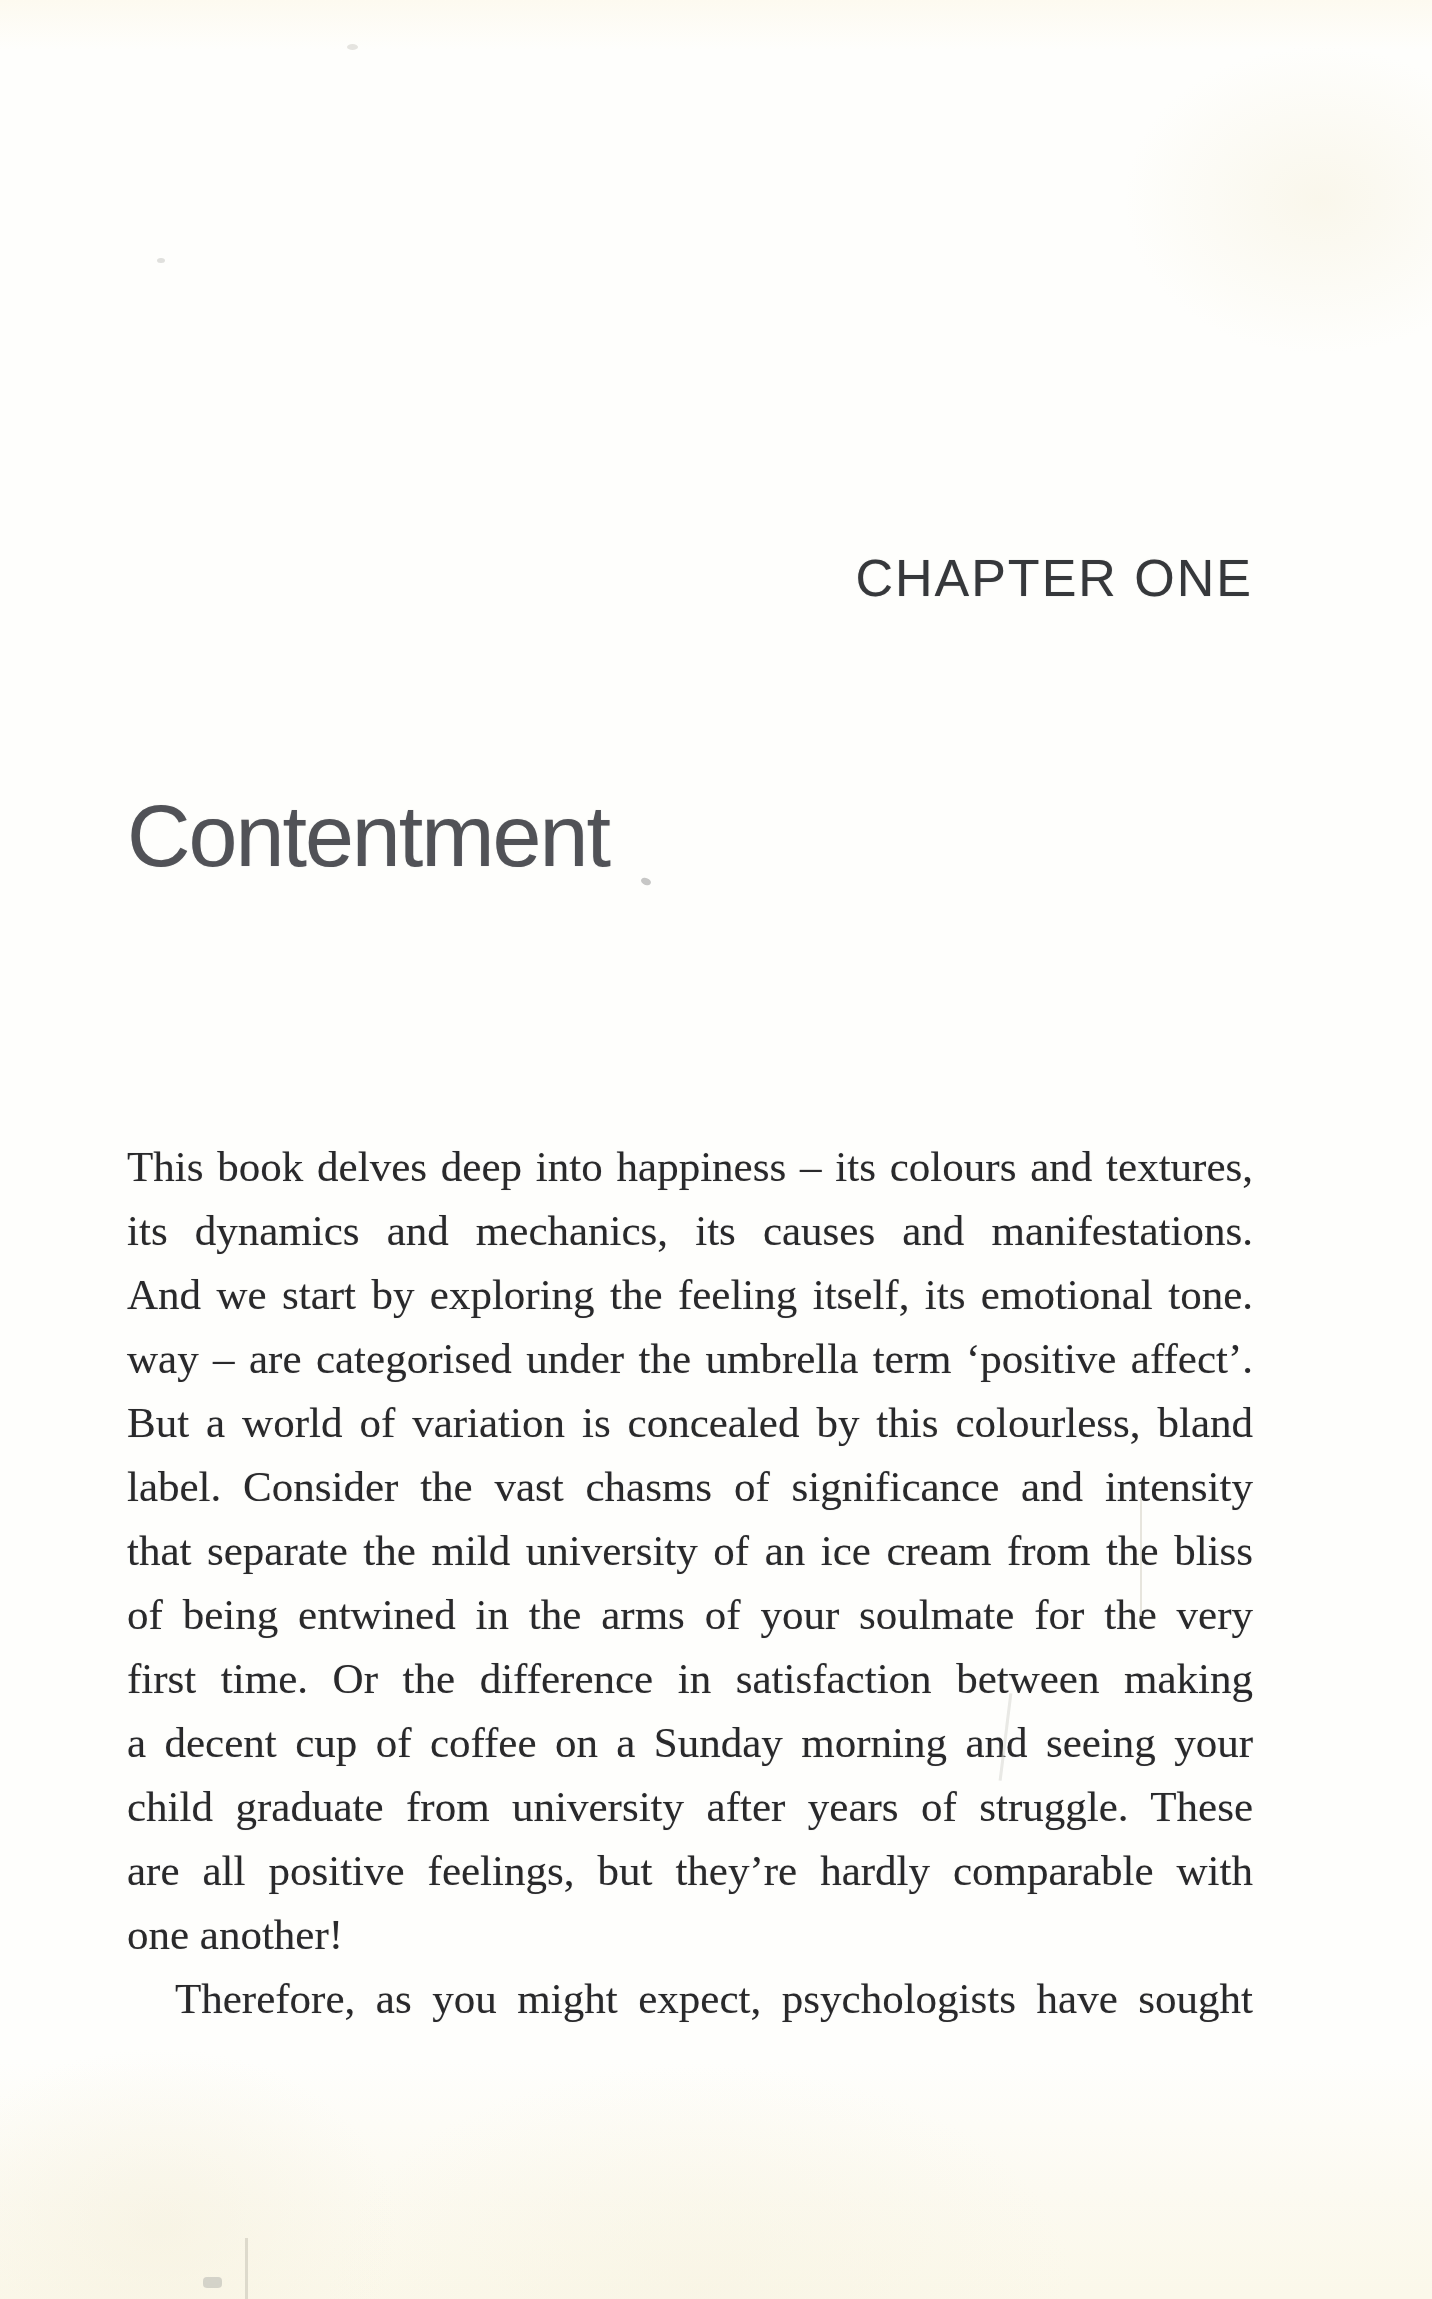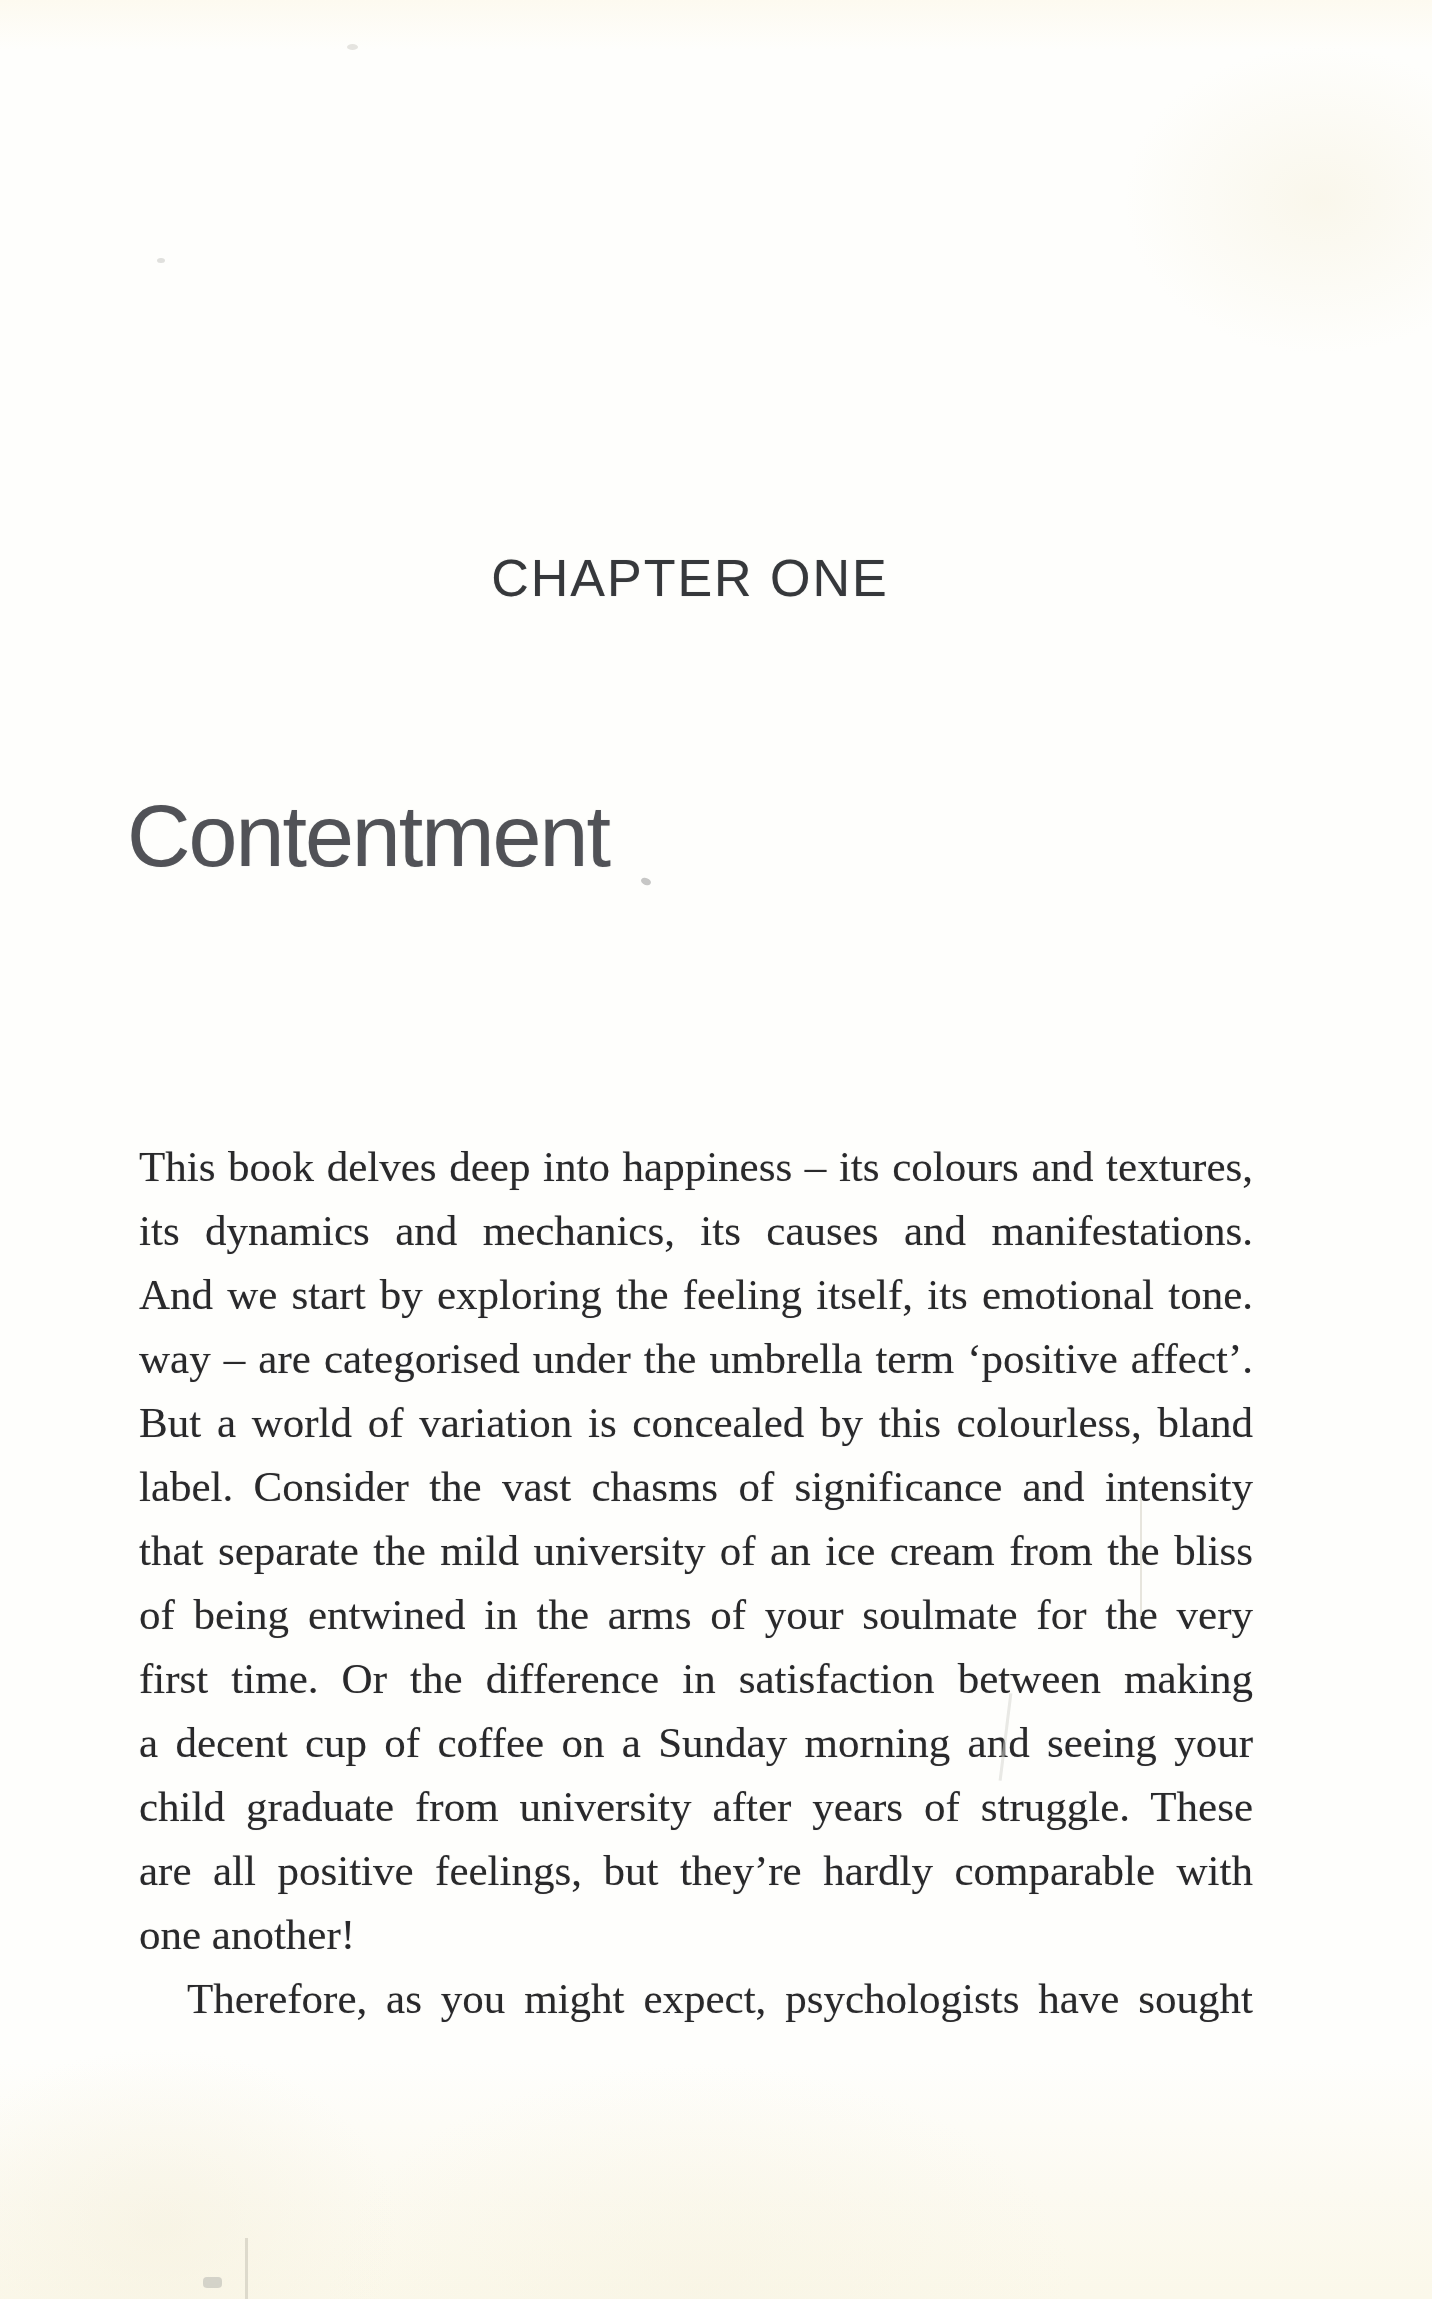--- a/index.html
+++ b/index.html
@@ -18,21 +18,21 @@
       radial-gradient(ellipse 500px 300px at 700px 2290px, rgba(247,243,226,0.55), rgba(247,243,226,0) 75%),
       linear-gradient(180deg, #fdfaf0 0px, #fefefc 50px, #fefefc 2060px, #fcfaf1 2190px, #fbf8ea 2299px);
     background-color: #fefefc;
   }
 
   .chapter-label {
     position: absolute;
     top: 552px;
     left: 127px;
     width: 1126px;
-    text-align: center;
+    text-align: right;
     font-family: "Liberation Sans", sans-serif;
     font-size: 52px;
     font-weight: 400;
     letter-spacing: 2px;
     line-height: 1;
     color: #36383b;
     text-shadow: 0 0 1px rgba(54,56,59,0.35);
   }
 
   .chapter-title {
@@ -58,21 +58,20 @@
     width: 1126px;
     font-family: "Liberation Serif", serif;
     font-size: 43px;
     line-height: 64px;
     color: #29292b;
     text-shadow: 0 0 1px rgba(41,41,43,0.28);
   }
   .ln {
     white-space: nowrap;        
     text-align: left;
-    margin-left: 12px;
   }
   .jf {
     white-space: normal;
     text-align: justify;
     text-align-last: justify;
   }
   .ind {
     text-indent: 48px;
   }
 

